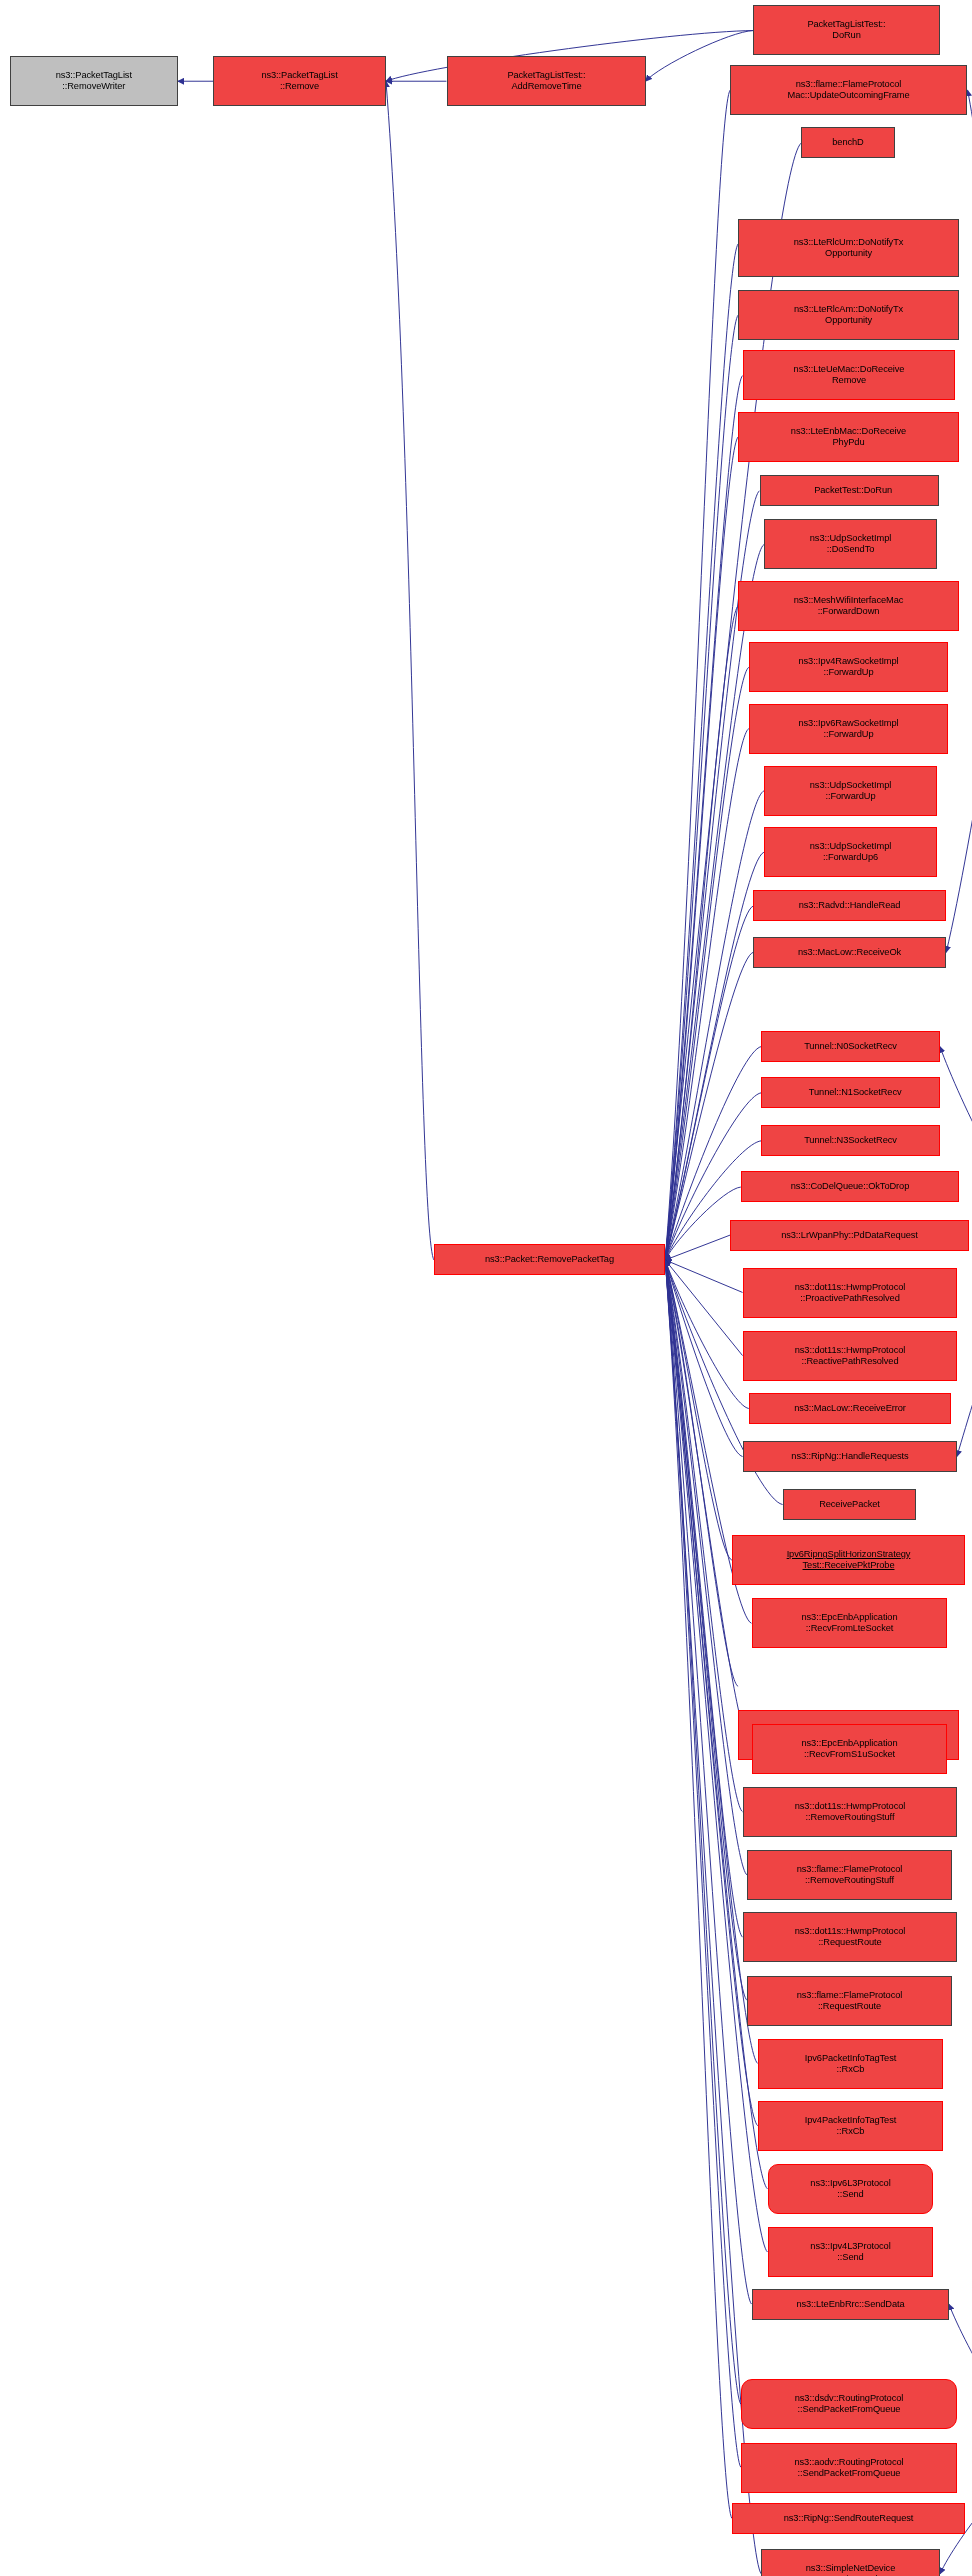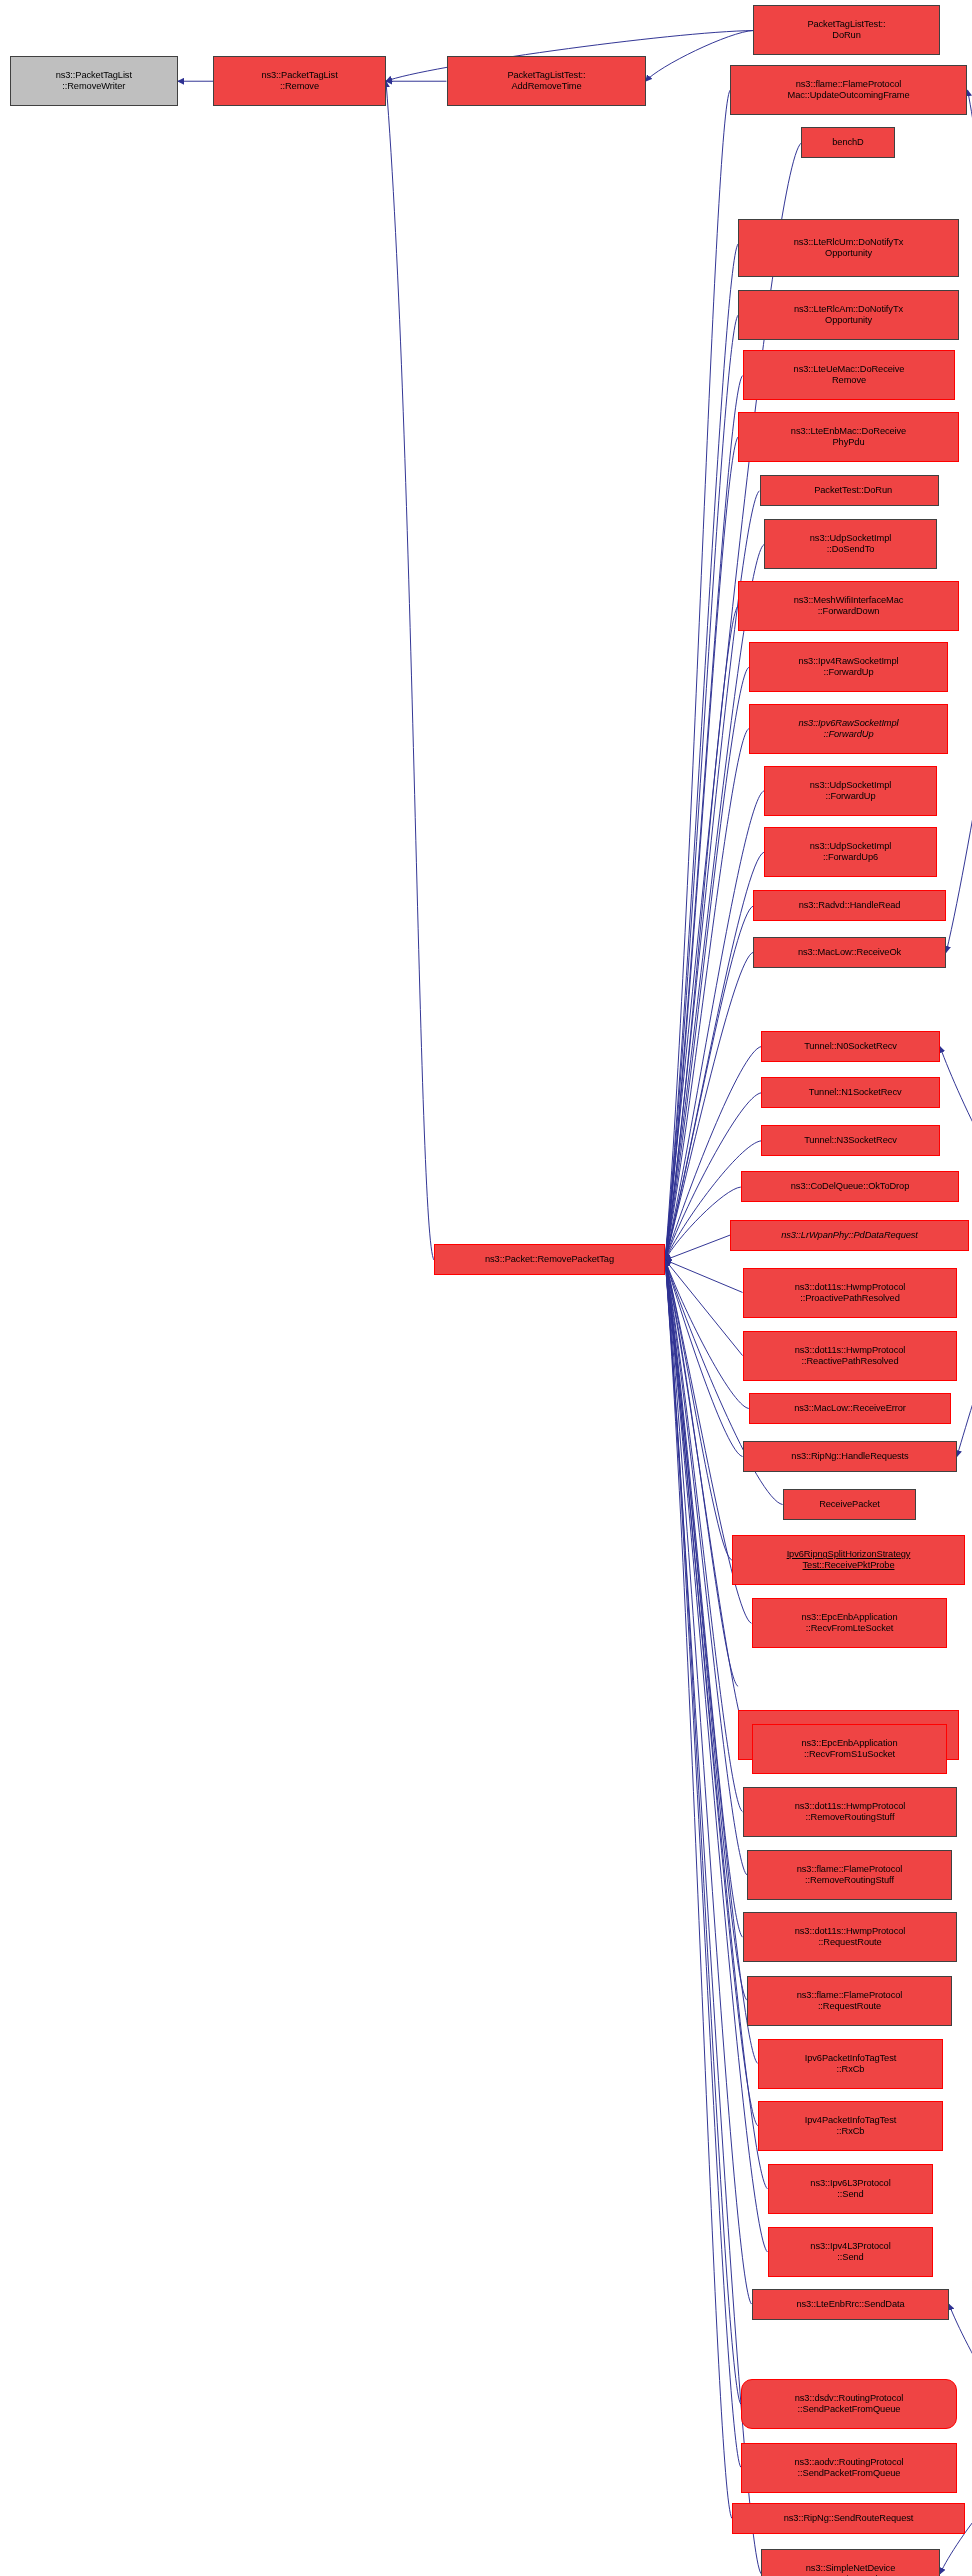--- a/index.html
+++ b/index.html
@@ -115,33 +115,33 @@
 Remove</span></div>
       <div class="node red" style="left: 738px; top: 412px; width: 221px; height: 50px;"><span>ns3::LteEnbMac::DoReceive
 PhyPdu</span></div>
       <div class="node grey" style="left: 760px; top: 475px; width: 179px; height: 31px; padding-left: 10px;"><span>PacketTest::DoRun</span></div>
       <div class="node grey" style="left: 764px; top: 519px; width: 173px; height: 50px;"><span>ns3::UdpSocketImpl
 ::DoSendTo</span></div>
       <div class="node red" style="left: 738px; top: 581px; width: 221px; height: 50px;"><span>ns3::MeshWifiInterfaceMac
 ::ForwardDown</span></div>
       <div class="node red" style="left: 749px; top: 642px; width: 199px; height: 50px;"><span>ns3::Ipv4RawSocketImpl
 ::ForwardUp</span></div>
-      <div class="node red" style="left: 749px; top: 704px; width: 199px; height: 50px; font-style: italic;"><span>ns3::Ipv6RawSocketImpl
+      <div class="node red" style="left: 749px; top: 704px; width: 199px; height: 50px;"><span>ns3::Ipv6RawSocketImpl
 ::ForwardUp</span></div>
       <div class="node red" style="left: 764px; top: 766px; width: 173px; height: 50px;"><span>ns3::UdpSocketImpl
 ::ForwardUp</span></div>
       <div class="node red" style="left: 764px; top: 827px; width: 173px; height: 50px;"><span>ns3::UdpSocketImpl
 ::ForwardUp6</span></div>
       <div class="node red" style="left: 753px; top: 890px; width: 193px; height: 31px;"><span>ns3::Radvd::HandleRead</span></div>
       <div class="node grey" style="left: 753px; top: 937px; width: 193px; height: 31px;"><span>ns3::MacLow::ReceiveOk</span></div>
       <div class="node red" style="left: 761px; top: 1031px; width: 179px; height: 31px;"><span>Tunnel::N0SocketRecv</span></div>
       <div class="node red" style="left: 761px; top: 1077px; width: 179px; height: 31px; padding-left: 12px;"><span>Tunnel::N1SocketRecv</span></div>
       <div class="node red" style="left: 761px; top: 1125px; width: 179px; height: 31px;"><span>Tunnel::N3SocketRecv</span></div>
       <div class="node red" style="left: 741px; top: 1171px; width: 218px; height: 31px;"><span>ns3::CoDelQueue::OkToDrop</span></div>
-      <div class="node red" style="left: 730px; top: 1220px; width: 239px; height: 31px; font-style: italic;"><span>ns3::LrWpanPhy::PdDataRequest</span></div>
+      <div class="node red" style="left: 730px; top: 1220px; width: 239px; height: 31px;"><span>ns3::LrWpanPhy::PdDataRequest</span></div>
       <div class="node red" style="left: 743px; top: 1268px; width: 214px; height: 50px;"><span>ns3::dot11s::HwmpProtocol
 ::ProactivePathResolved</span></div>
       <div class="node red" style="left: 743px; top: 1331px; width: 214px; height: 50px;"><span>ns3::dot11s::HwmpProtocol
 ::ReactivePathResolved</span></div>
       <div class="node red" style="left: 749px; top: 1393px; width: 202px; height: 31px;"><span>ns3::MacLow::ReceiveError</span></div>
       <div class="node grey" style="left: 743px; top: 1441px; width: 214px; height: 31px;"><span>ns3::RipNg::HandleRequests</span></div>
       <div class="node grey" style="left: 783px; top: 1489px; width: 133px; height: 31px;"><span>ReceivePacket</span></div>
       <div class="node red" style="left: 732px; top: 1535px; width: 233px; height: 50px; text-decoration: underline;"><span>Ipv6RipngSplitHorizonStrategy
 Test::ReceivePktProbe</span></div>
       <div class="node red" style="left: 752px; top: 1598px; width: 195px; height: 50px;"><span>ns3::EpcEnbApplication
@@ -155,21 +155,21 @@
       <div class="node grey" style="left: 747px; top: 1850px; width: 205px; height: 50px;"><span>ns3::flame::FlameProtocol
 ::RemoveRoutingStuff</span></div>
       <div class="node grey" style="left: 743px; top: 1912px; width: 214px; height: 50px;"><span>ns3::dot11s::HwmpProtocol
 ::RequestRoute</span></div>
       <div class="node grey" style="left: 747px; top: 1976px; width: 205px; height: 50px;"><span>ns3::flame::FlameProtocol
 ::RequestRoute</span></div>
       <div class="node red" style="left: 758px; top: 2039px; width: 185px; height: 50px;"><span>Ipv6PacketInfoTagTest
 ::RxCb</span></div>
       <div class="node red" style="left: 758px; top: 2101px; width: 185px; height: 50px;"><span>Ipv4PacketInfoTagTest
 ::RxCb</span></div>
-      <div class="node red" style="left: 768px; top: 2164px; width: 165px; height: 50px;"><span>ns3::Ipv6L3Protocol
+      <div class="node red" style="left: 768px; top: 2164px; width: 165px; height: 50px; border-radius: 10px;"><span>ns3::Ipv6L3Protocol
 ::Send</span></div>
       <div class="node red" style="left: 768px; top: 2227px; width: 165px; height: 50px;"><span>ns3::Ipv4L3Protocol
 ::Send</span></div>
       <div class="node grey" style="left: 752px; top: 2289px; width: 197px; height: 31px;"><span>ns3::LteEnbRrc::SendData</span></div>
       <div class="node red" style="left: 741px; top: 2379px; width: 216px; height: 50px; border-radius: 11px;"><span>ns3::dsdv::RoutingProtocol
 ::SendPacketFromQueue</span></div>
       <div class="node red" style="left: 741px; top: 2443px; width: 216px; height: 50px;"><span>ns3::aodv::RoutingProtocol
 ::SendPacketFromQueue</span></div>
       <div class="node red" style="left: 732px; top: 2503px; width: 233px; height: 31px;"><span>ns3::RipNg::SendRouteRequest</span></div>
       <div class="node grey" style="left: 761px; top: 2549px; width: 179px; height: 50px;"><span>ns3::SimpleNetDevice

